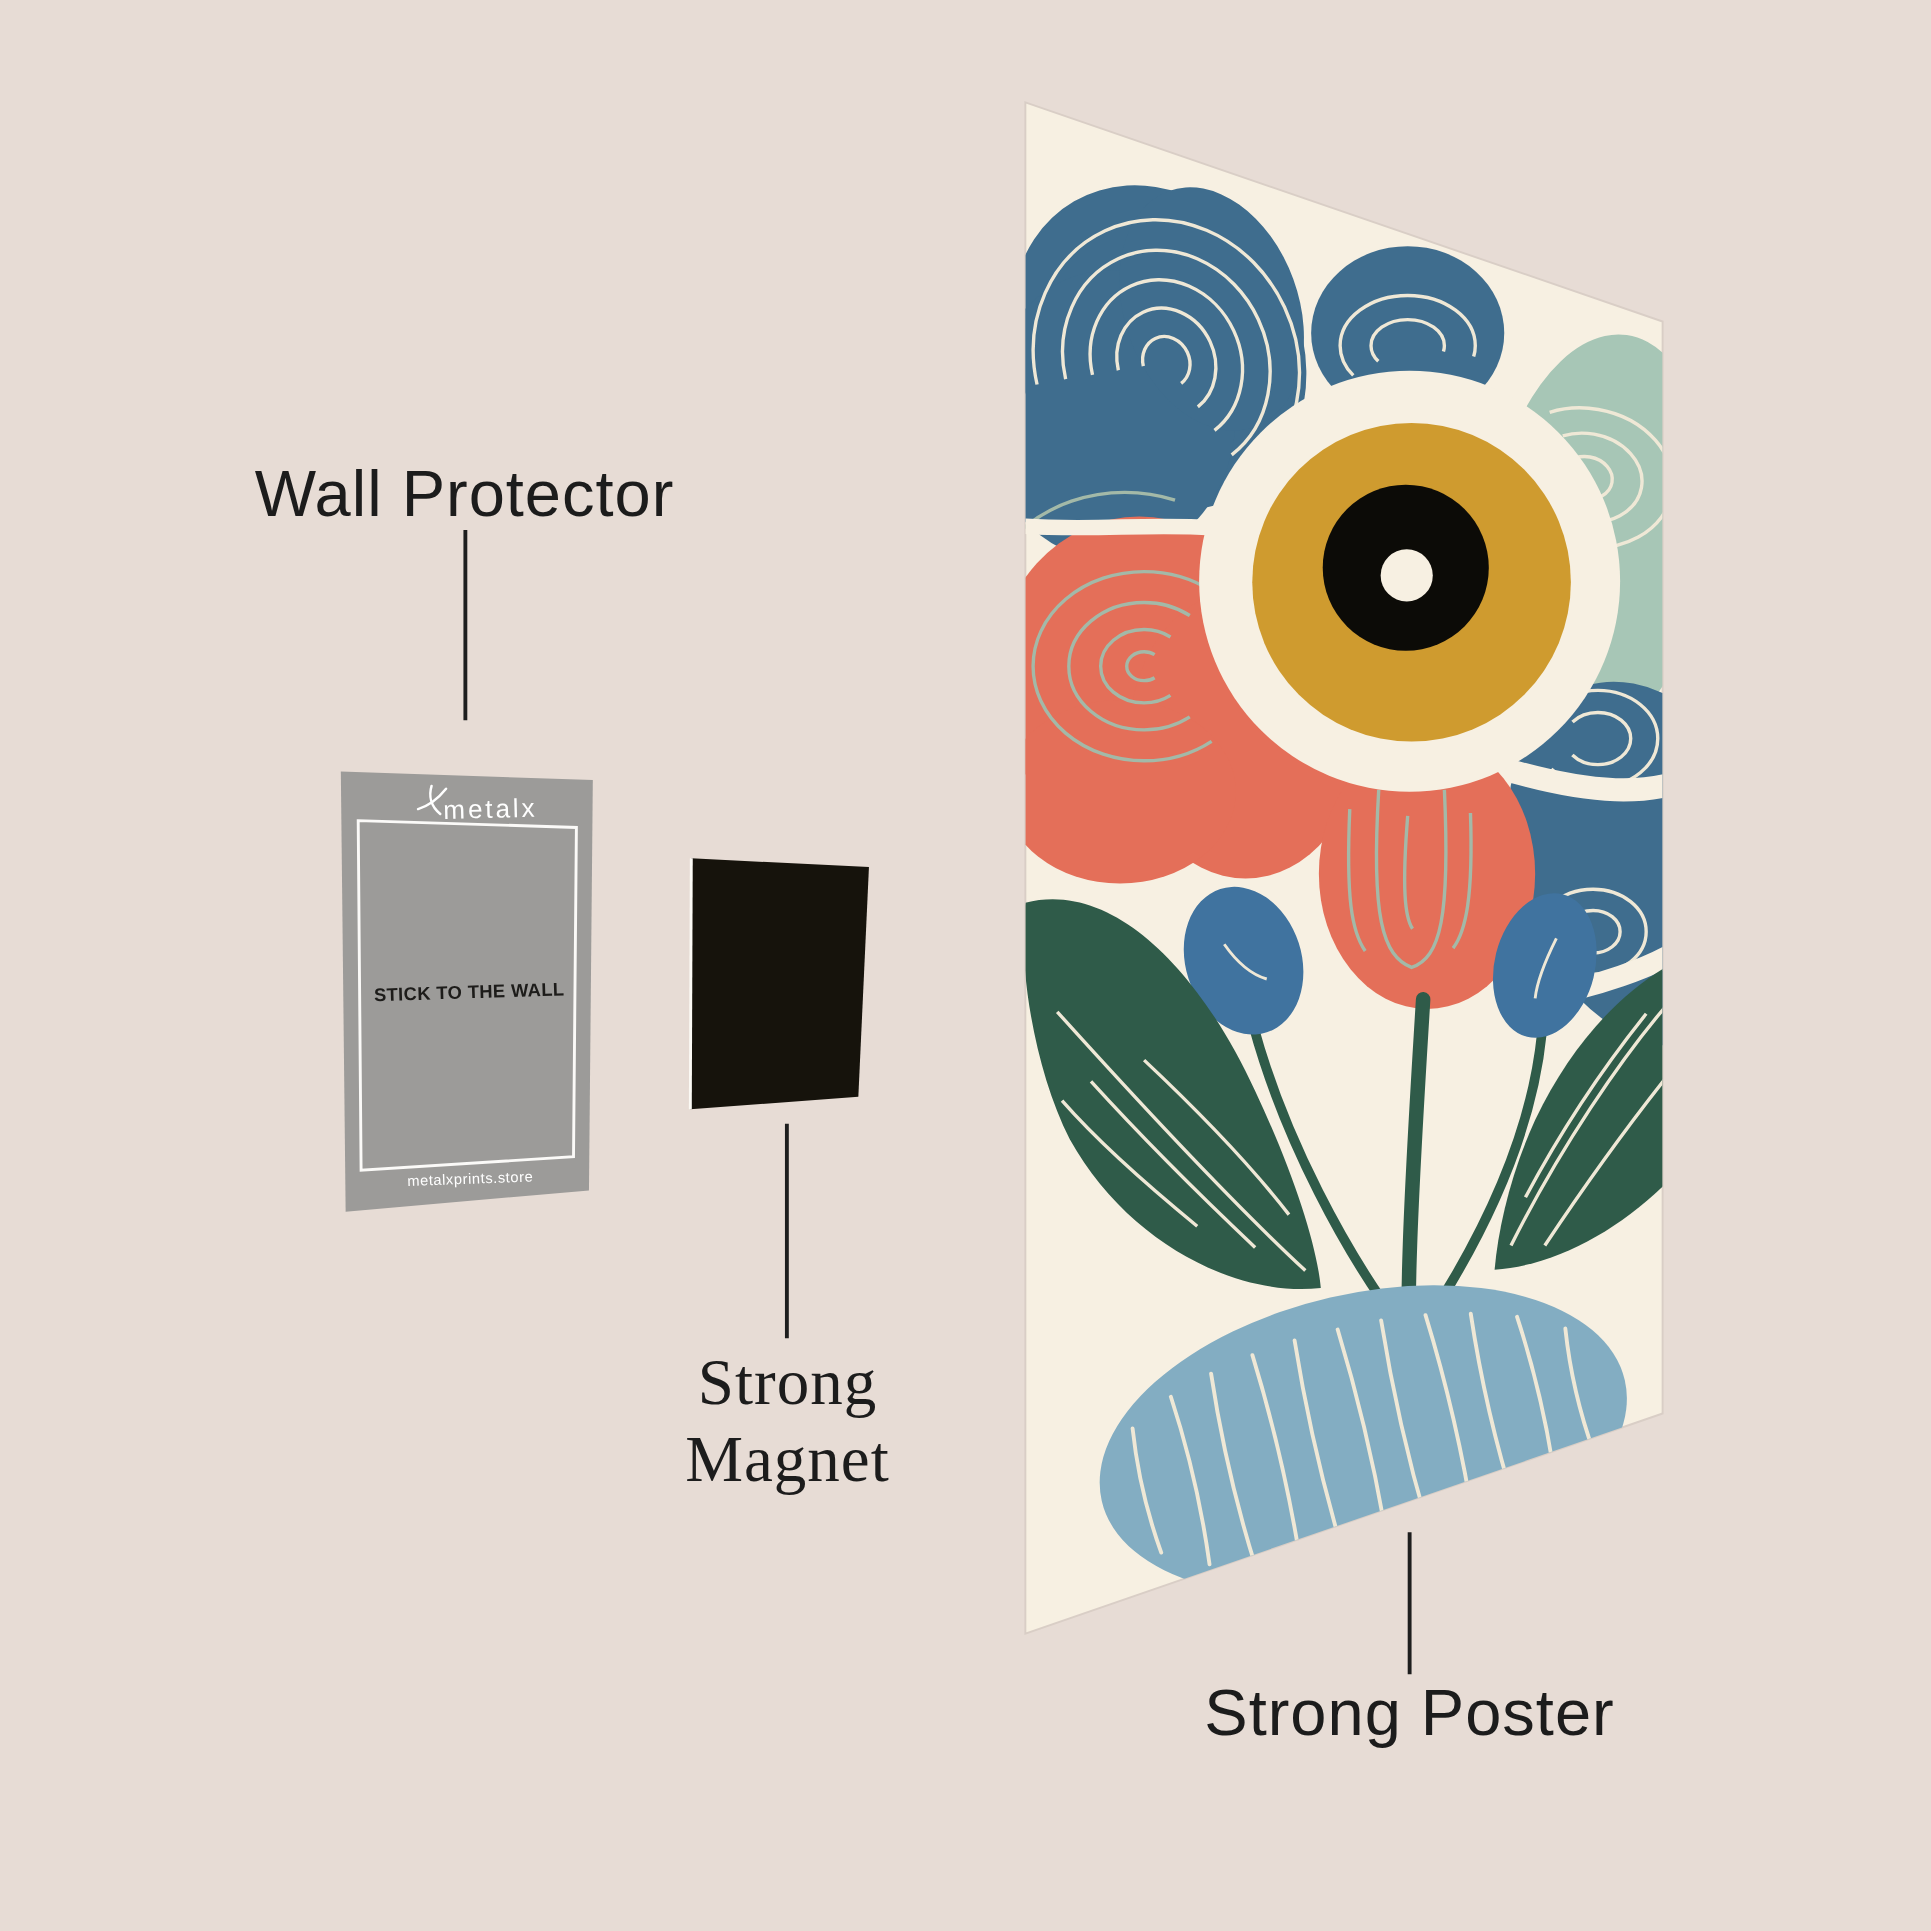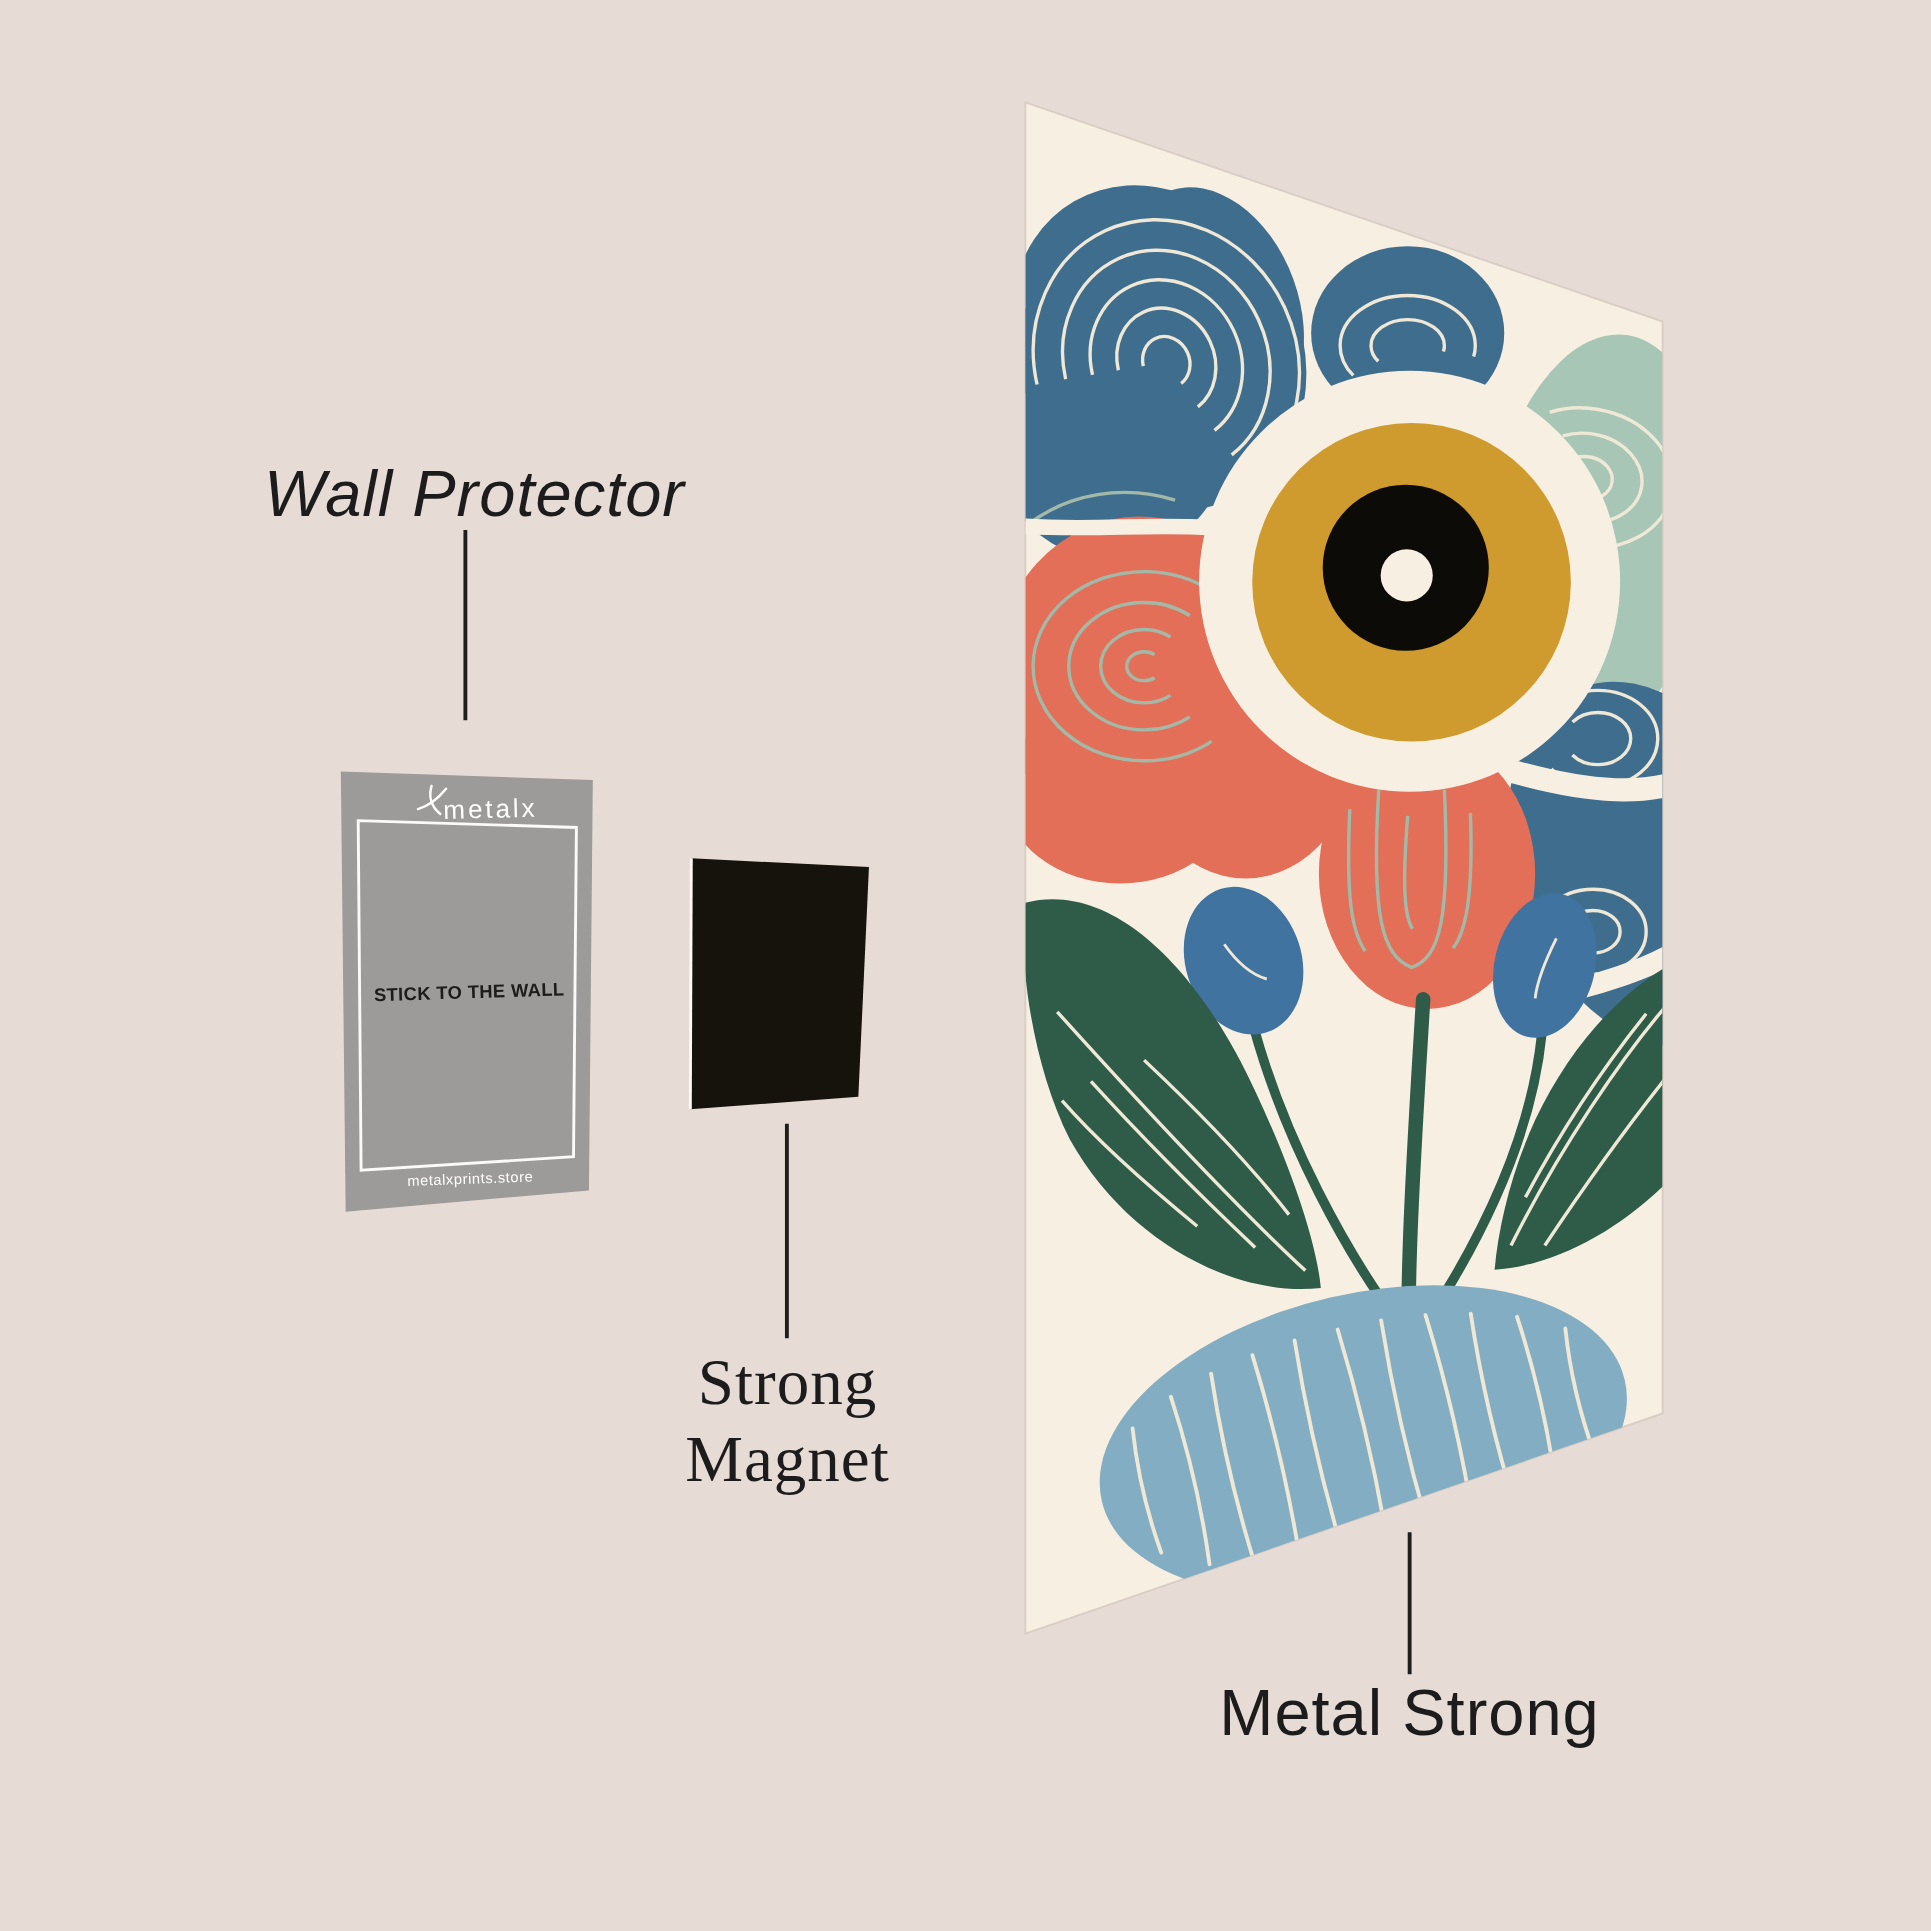--- a/index.html
+++ b/index.html
@@ -1,21 +1,21 @@
 <!DOCTYPE html>
 <html><head>
 <meta charset="utf-8">
 <style>
   html,body{margin:0;padding:0;background:#e7dcd5;}
   .scene{position:relative;width:1931px;height:1931px;overflow:hidden;
          font-family:"Liberation Sans", sans-serif;}
   .scene svg{position:absolute;left:0;top:0;width:1931px;height:1931px;display:block;}
   .label{position:absolute;color:#1c1c1c;font-size:65px;letter-spacing:1px;
          text-align:center;line-height:77px;font-weight:500;}
-  #lbl-wp{left:185px;top:455px;width:579px;font-style:italic;}
+  #lbl-wp{left:175px;top:455px;width:579px;}
   #lbl-sm{left:546px;top:1344px;width:483px;font-family:Liberation Serif, serif;}
   #lbl-mp{left:1120px;top:1674px;width:579px;}
   .svg-text{font-family:"Liberation Sans", sans-serif;}
   .logo-text{font-size:27px;letter-spacing:3px;}
   .stick-text{font-size:19px;font-weight:bold;letter-spacing:0.4px;}
   .site-text{font-size:15.2px;letter-spacing:0.6px;}
 </style>
 </head>
 <body>
 
@@ -178,16 +178,16 @@
   </g>
 </svg>
 
 <div class="label" id="lbl-wp">Wall Protector</div>
 
 <div class="label" id="lbl-sm">
   <div>Strong</div>
   <div>Magnet</div>
 </div>
 
-<div class="label" id="lbl-mp">Metal Strong</div>
+<div class="label" id="lbl-mp">Strong Poster</div>
 
 </div>
 
 
 </body></html>

